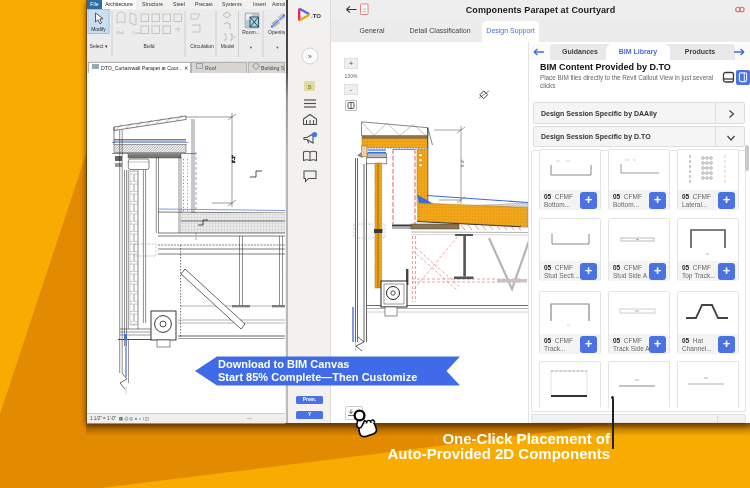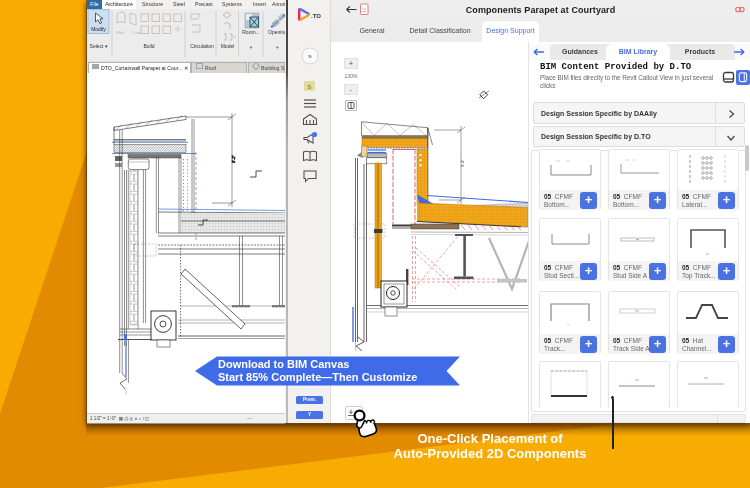--- a/index.html
+++ b/index.html
@@ -461,21 +461,21 @@
 <div class="abs" style="left:550px;top:44px;width:185px;height:16px;background:#e9e9e9;border-radius:4px 4px 0 0;"></div>
 <div class="abs" style="left:606px;top:44px;width:64px;height:16px;background:#fff;border-radius:6px 6px 0 0;"></div>
 <div class="abs" style="left:552px;top:44px;width:56px;height:16px;font-size:7px;font-weight:bold;color:#3c3c3c;text-align:center;line-height:16px;">Guidances</div>
 <div class="abs" style="left:606px;top:44px;width:64px;height:16px;font-size:7px;font-weight:bold;color:#4a6ee0;text-align:center;line-height:16px;">BIM Library</div>
 <div class="abs" style="left:670px;top:44px;width:60px;height:16px;font-size:7px;font-weight:bold;color:#3c3c3c;text-align:center;line-height:16px;">Products</div>
 <svg class="abs" style="left:528px;top:44px" width="222" height="16">
   <path d="M6 8 h10 M6 8 l3.5 -3 M6 8 l3.5 3" stroke="#3f6be8" stroke-width="1.4" fill="none"></path>
   <path d="M216 8 h-10 M216 8 l-3.5 -3 M216 8 l-3.5 3" stroke="#3f6be8" stroke-width="1.4" fill="none"></path>
 </svg>
 
-<div class="abs" style="left:540px;top:62px;font-size:9px;font-weight:bold;color:#111;font-family:Liberation Mono, monospace;">BIM Content Provided by D.TO</div>
+<div class="abs" style="left:540px;top:62px;font-size:9px;font-weight:bold;color:#111;">BIM Content Provided by D.TO</div>
 <div class="abs" style="left:540px;top:74px;width:178px;font-size:6.4px;color:#666;line-height:7.8px;letter-spacing:-0.05px;">Place BIM files directly to the Revit Callout View in just several clicks</div>
 
 <svg class="abs" style="left:722px;top:70px" width="13" height="14">
     <rect x="1.5" y="2.5" width="10" height="9.5" rx="2" fill="none" stroke="#3a3a3a" stroke-width="1.3"></rect>
     <line x1="1.5" y1="9" x2="11.5" y2="9" stroke="#3a3a3a" stroke-width="1.3"></line>
   </svg>
 <div class="abs" style="left:735.5px;top:70px;width:14px;height:14.5px;background:#4a72e0;border-radius:2px;"></div>
 <svg class="abs" style="left:735.5px;top:70px" width="14" height="14.5">
     <rect x="3.4" y="2.8" width="7.2" height="8.8" rx="1.5" fill="none" stroke="#e8edfb" stroke-width="1.2"></rect>
     <line x1="8.3" y1="2.8" x2="8.3" y2="11.6" stroke="#e8edfb" stroke-width="1.1"></line>
@@ -666,13 +666,13 @@
   </g>
 
   <path d="M9.5 10 L7.9 19.5 q-.5 2.8 1.7 3.5 q2.2.8 3.3-1.2 l3.5-7.3" fill="#fff" stroke="#000" stroke-width="1.6"></path>
 
   <circle cx="10.7" cy="10" r="5.2" fill="#fff" stroke="#000" stroke-width="2.4"></circle>
 </svg>
 
 <div class="abs" style="left:612px;top:399px;width:1.5px;height:50px;background:#222;"></div>
 <div class="abs" style="left:611px;top:396px;width:3px;height:3px;border-radius:50%;background:#222;"></div>
 
-<div class="abs" style="left:370px;top:431px;width:240px;text-align:center;font-size:13px;font-weight:bold;color:#fff;line-height:15px;">One-Click Placement of<br>Auto-Provided 2D Components</div>
+<div class="abs" style="left:370px;top:431px;width:240px;text-align:right;font-size:15px;font-weight:bold;color:#fff;line-height:15px;">One-Click Placement of<br>Auto-Provided 2D Components</div>
 
 </body></html>

